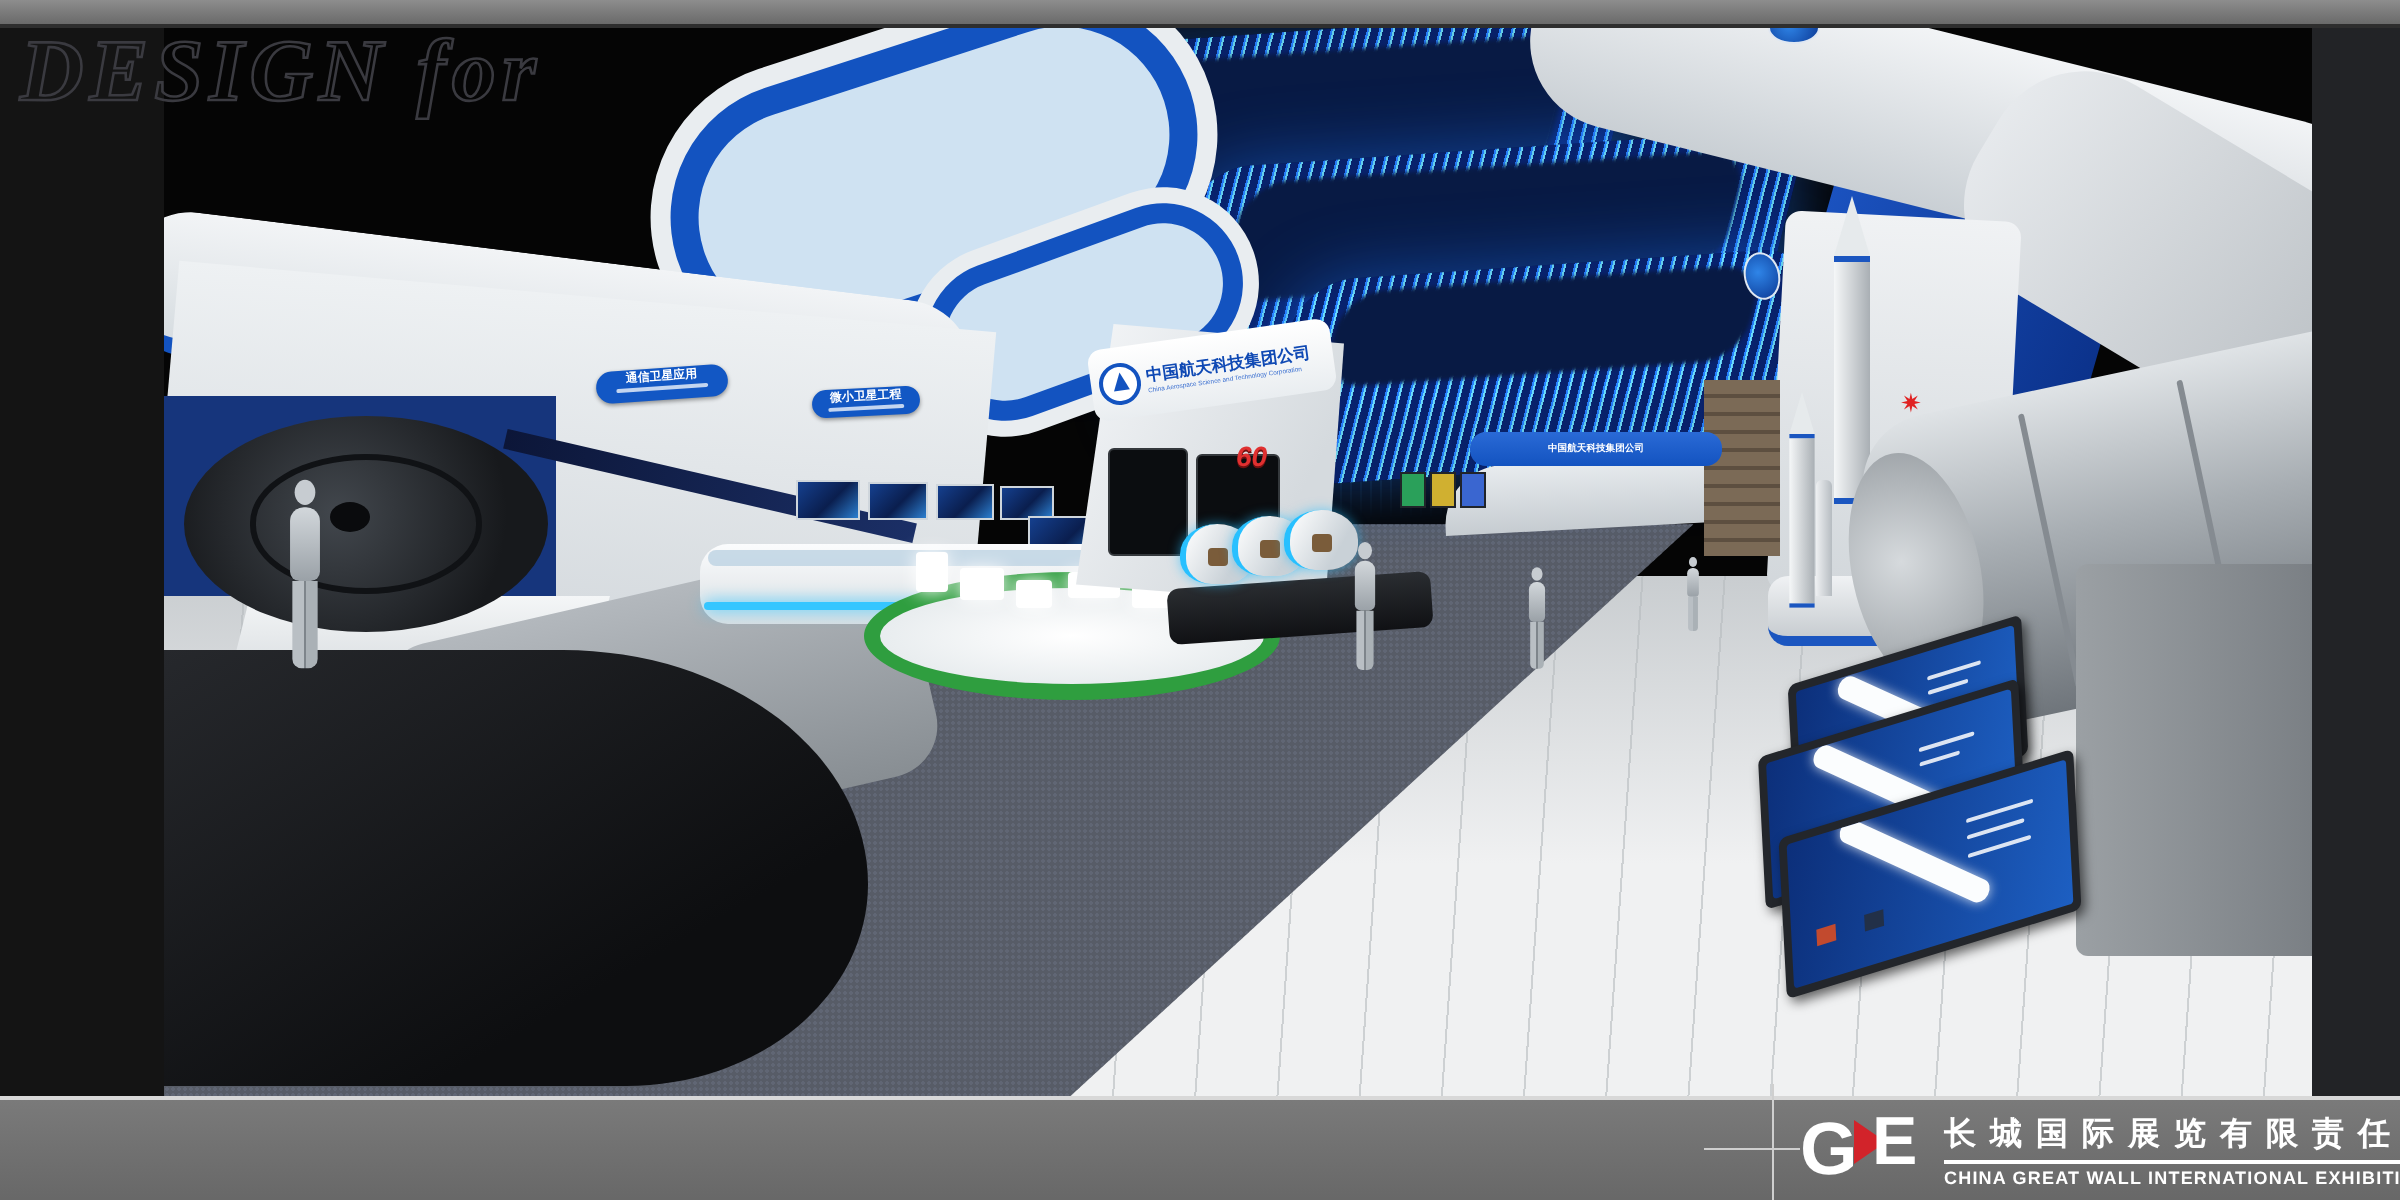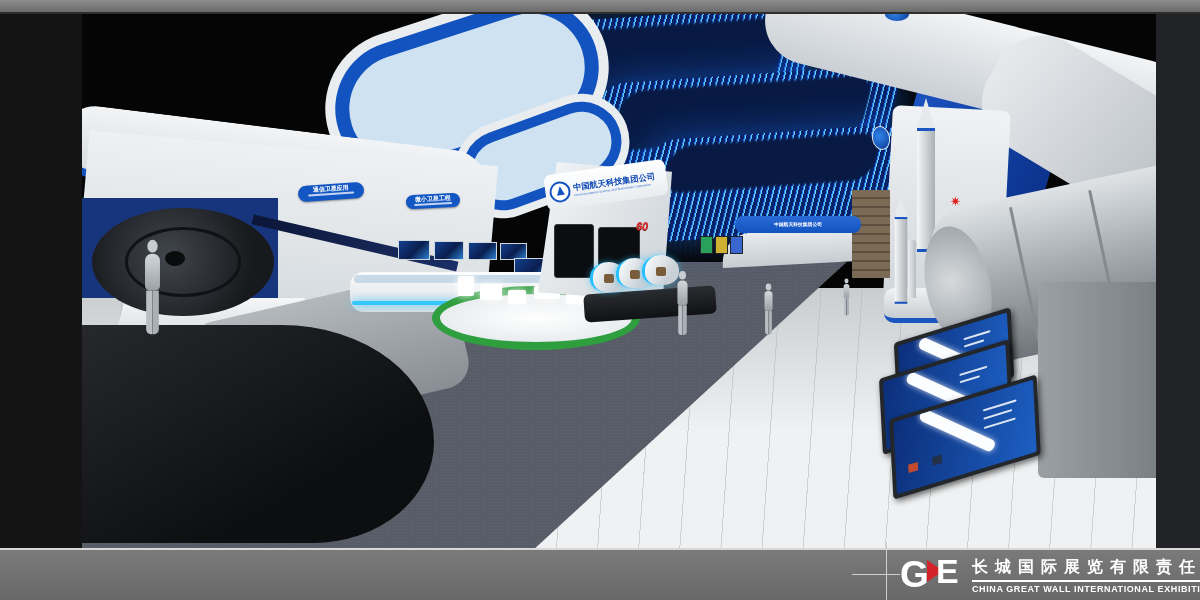--- a/index.html
+++ b/index.html
@@ -112,22 +112,22 @@
     background:linear-gradient(#ffffff,#e9edf0);border-radius:7px;z-index:15;
     display:flex;align-items:center;padding:2px 4px;box-sizing:border-box;gap:3px;}
   .casc-logo{width:17px;height:17px;border-radius:50%;border:2px solid #1353c0;background:#fff;
     position:relative;flex:none;}
   .casc-logo .arrow{position:absolute;left:50%;top:50%;width:0;height:0;transform:translate(-50%,-58%);
     border-left:4px solid transparent;border-right:4px solid transparent;border-bottom:9px solid #1353c0;}
   .main-sign .txt{display:flex;flex-direction:column;overflow:hidden;}
   .main-sign .cn{color:#0f49b4;font-weight:bold;font-size:9px;line-height:10px;white-space:nowrap;transform:scale(.92);transform-origin:left;}
   .main-sign .en{color:#3a6fd0;font-size:4px;line-height:5px;white-space:nowrap;transform:scale(.8);transform-origin:left;}
   .kscreen{background:#0b0d10;border:1px solid #34383c;border-radius:3px;z-index:15;}
-  .mark60{left:636px;top:220px;color:#e03030;font-weight:900;font-style:italic;
-    font-size:11px;z-index:16;text-shadow:0 1px 0 #701010;}
+  .mark60{left:618px;top:220px;color:#e03030;font-weight:900;font-style:italic;
+    font-size:14px;z-index:16;text-shadow:0 1px 0 #701010;}
   .vr-base{left:584px;top:290px;width:132px;height:28px;transform:rotate(-4deg);
     background:linear-gradient(#2a2d31,#101114);border-radius:6px;z-index:14;}
   .pod{width:34px;height:30px;border-radius:50% 50% 42% 42%;z-index:15;
     background:linear-gradient(120deg,#ffffff,#c9d1d7 70%);
     border-left:3px solid #27c0ff;box-shadow:0 0 6px rgba(39,192,255,.6);}
   .pod .seat{position:absolute;left:11px;top:12px;width:10px;height:9px;background:#7a5c3a;border-radius:2px;}
 
   
   .distant-sign{left:735px;top:216px;width:126px;height:17px;border-radius:8px;
     background:linear-gradient(#2a6ad6,#1353c0);z-index:12;display:flex;align-items:center;justify-content:center;}
@@ -353,20 +353,21 @@
       <div class="thumb" style="left:26%;top:64%;background:#223048;"></div>
       <div class="tline" style="left:64%;top:20%;width:24%;"></div>
       <div class="tline" style="left:64%;top:32%;width:20%;"></div>
       <div class="tline" style="left:64%;top:44%;width:22%;"></div>
     </div>
   </div>
 
   <div class="abs left-band"></div>
   <div class="abs right-band"></div>
   <div class="abs top-bar"></div>
+  <div class="abs watermark">DESIGN for</div>
 
   <div class="abs footer">
     <div class="vline"></div>
     <div class="hline"></div>
     <div class="logo-block">
       <div class="gwe">
         <div class="g">G</div>
         <div class="tri"></div>
         <div class="e">E</div>
       </div>

